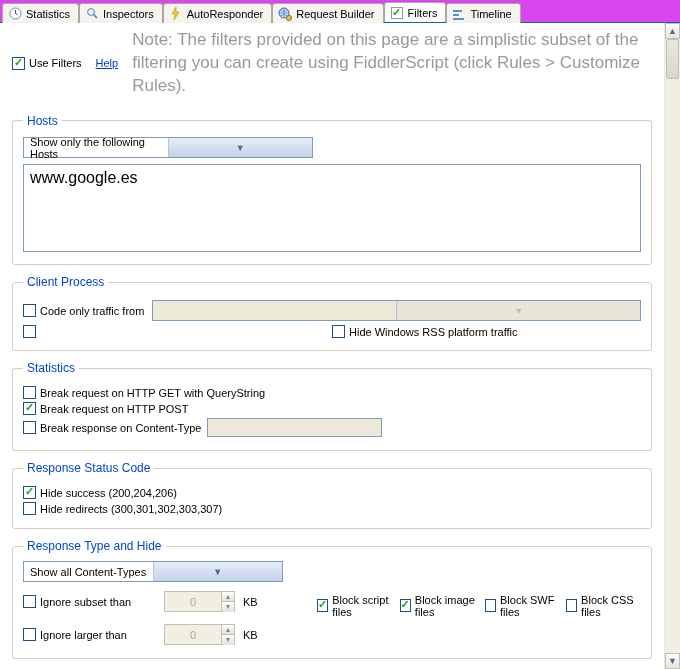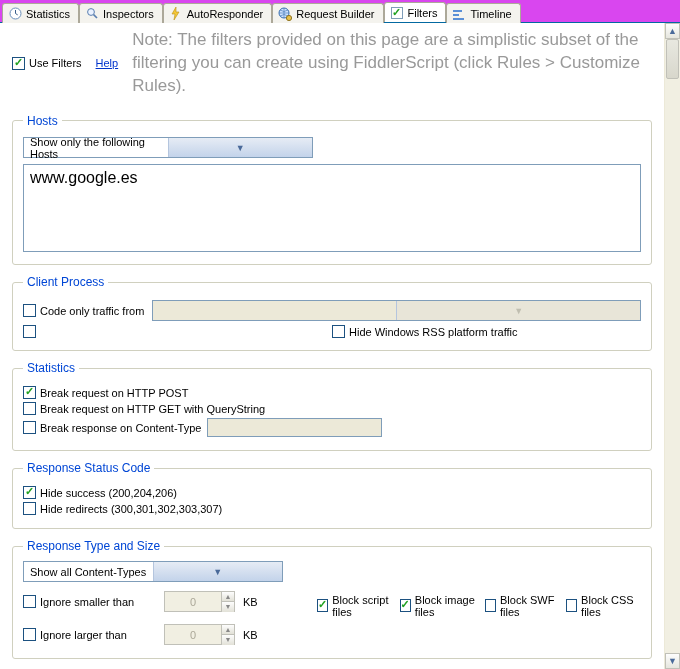--- a/index.html
+++ b/index.html
@@ -281,28 +281,28 @@
             <span>Hide Windows RSS platform traffic</span>
           </span>
         </div>
       </div>
     </fieldset>
 
     <fieldset>
       <legend>Statistics</legend>
       <div class="row">
         <span class="cb">
+          <span class="cb-box"></span>
+          <span>Break request on HTTP GET with QueryString</span>
+        </span>
+      </div>
+      <div class="row">
+        <span class="cb">
           <span class="cb-box checked"></span>
           <span>Break request on HTTP POST</span>
-        </span>
-      </div>
-      <div class="row">
-        <span class="cb">
-          <span class="cb-box"></span>
-          <span>Break request on HTTP GET with QueryString</span>
         </span>
       </div>
       <div class="row">
         <span class="cb">
           <span class="cb-box"></span>
           <span>Break response on Content-Type</span>
         </span>
         <span class="text-input"></span>
       </div>
     </fieldset>
@@ -321,31 +321,31 @@
             <span class="cb">
               <span class="cb-box"></span>
               <span>Hide redirects (300,301,302,303,307)</span>
             </span>
           </div>
         </div>
       </div>
     </fieldset>
 
     <fieldset>
-      <legend>Response Type and Size</legend>
+      <legend>Response Type and Hide</legend>
       <div class="rts-grid">
         <div class="rts-left">
           <div class="select" style="width:260px;">
             <span>Show all Content-Types</span>
             <span class="dd-btn">▼</span>
           </div>
           <div class="row">
             <span class="cb" style="width:135px;">
               <span class="cb-box"></span>
-              <span>Ignore smaller than</span>
+              <span>Ignore subset than</span>
             </span>
             <span class="spin">
               <input disabled="" value="0" style="">
               <span class="spin-btns">
                   <span class="sp">▲</span>
                   <span class="sp">▼</span>
                 </span>
             </span>
             <span class="unit">KB</span>
           </div>

